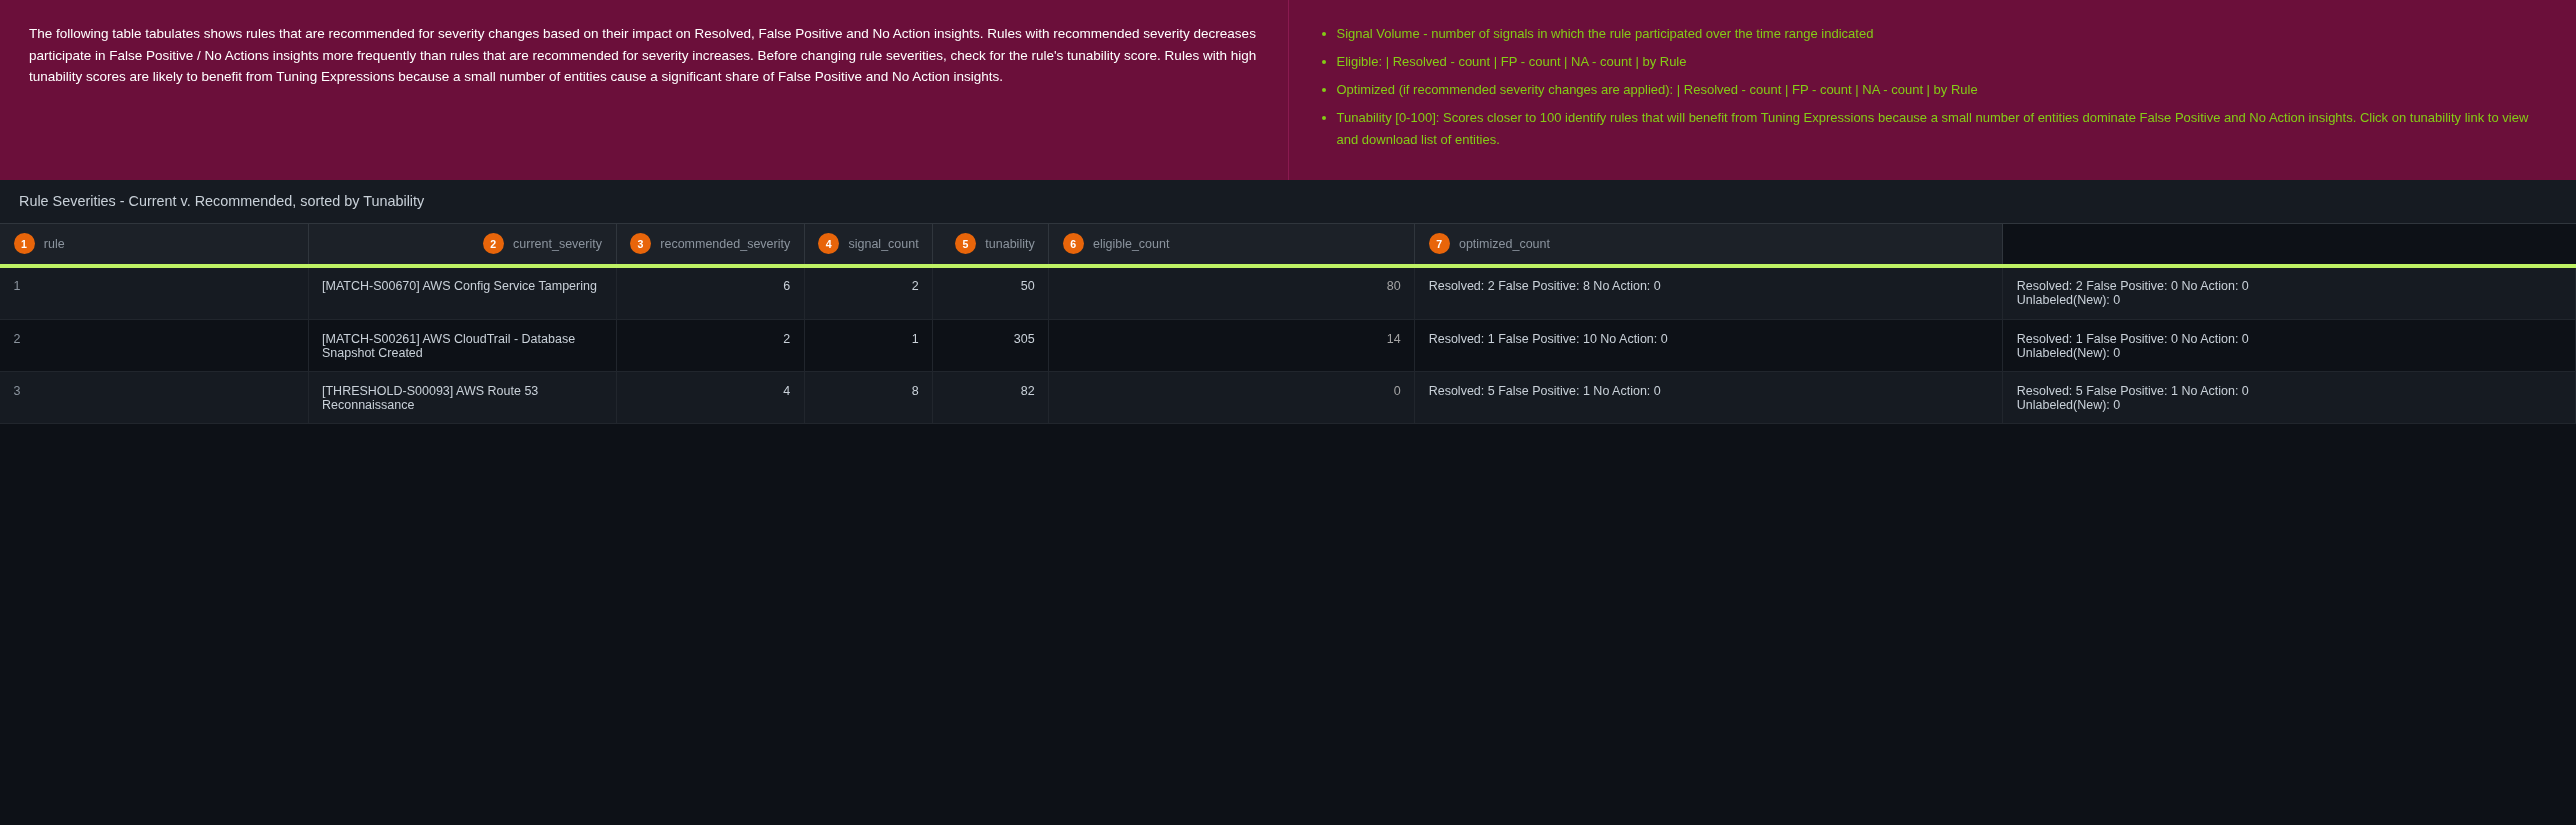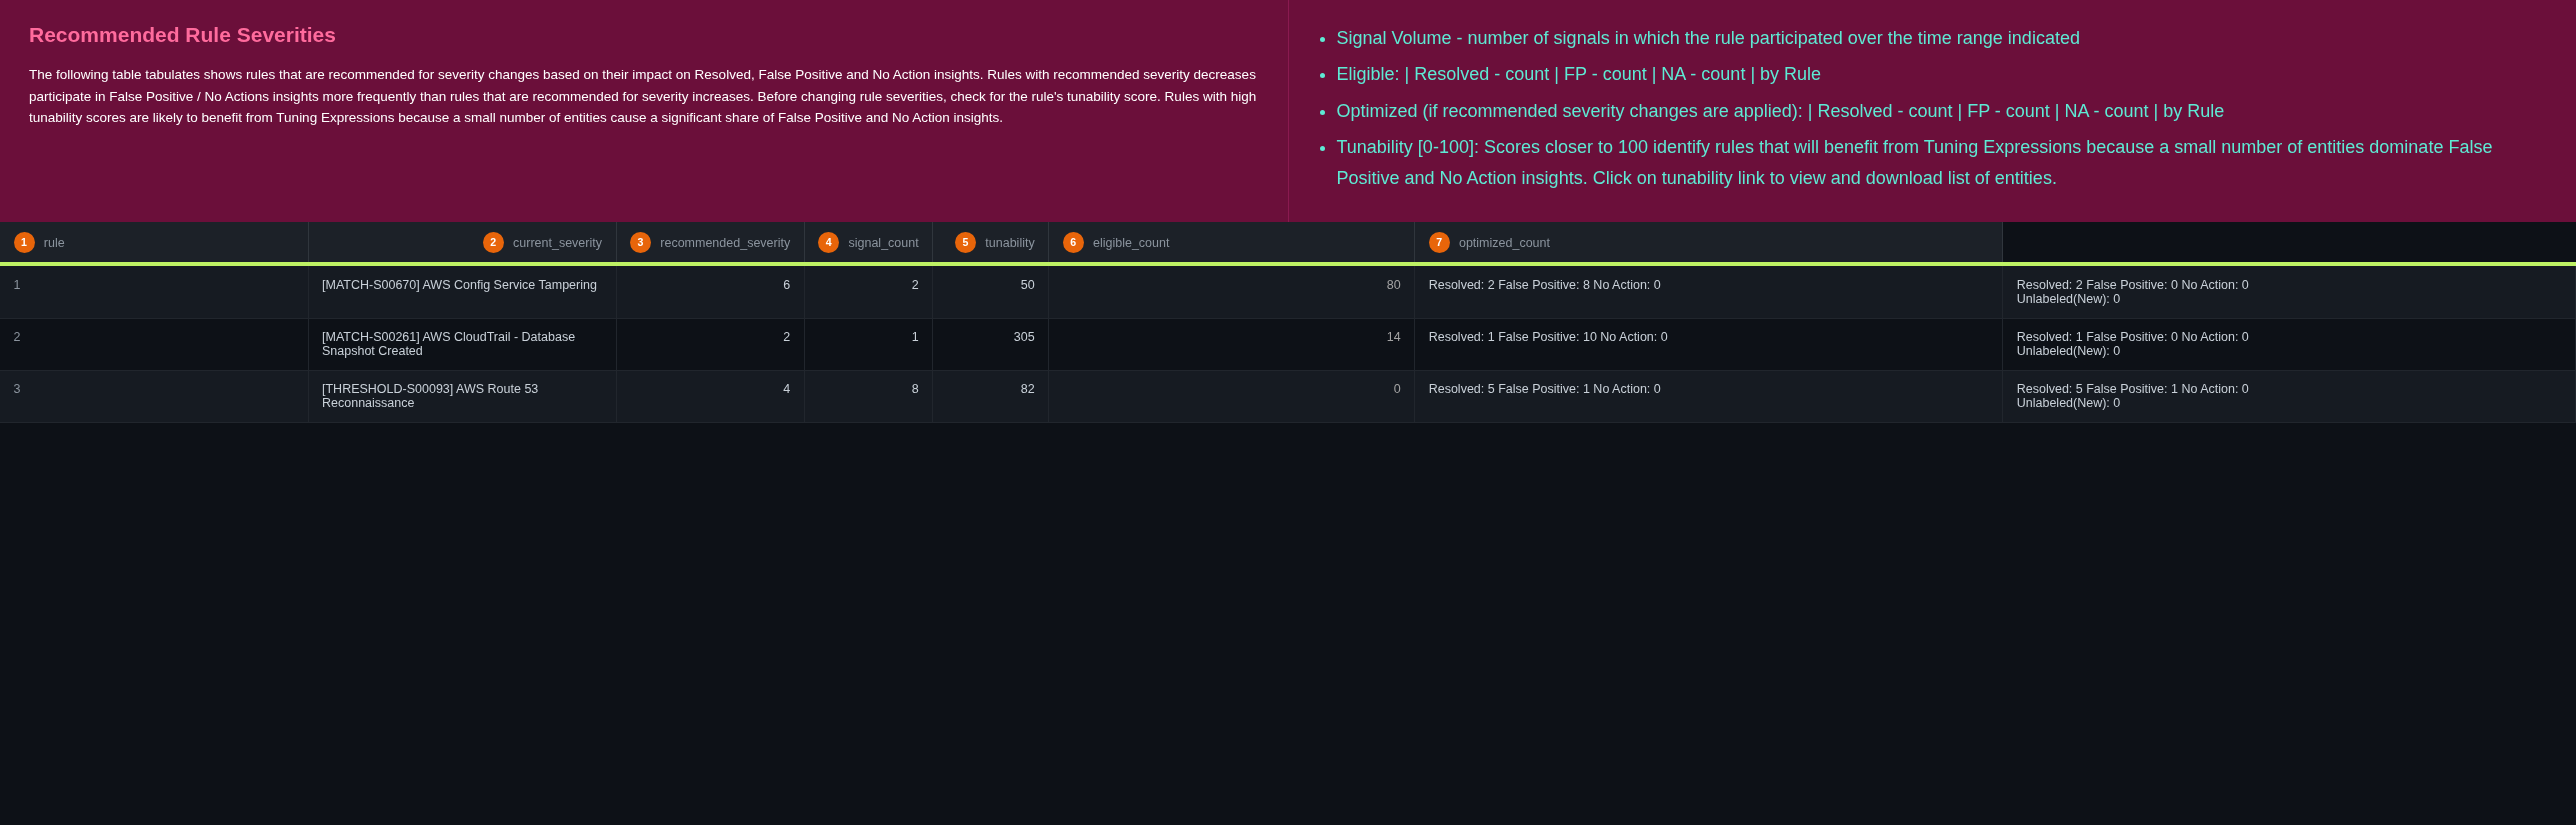--- a/index.html
+++ b/index.html
@@ -38,22 +38,22 @@
     .top-left p {
       color: #ffffff;
       font-size: 13.5px;
       line-height: 1.6;
     }
     .top-right ul {
       list-style: disc;
       padding-left: 19px;
     }
     .top-right ul li {
-      color: #5eead4;
-      font-size: 18px;
+      color: #84cc16;
+      font-size: 13px;
       line-height: 1.7;
       margin-bottom: 5.8px;
     }
     .bottom-section {
       padding: 0;
     }
     .table-title {
       color: #c9d1d9;
       font-size: 14.4px;
       font-weight: 500;
@@ -139,34 +139,34 @@
     .row-num {
       color: #6e7681;
       min-width: 24px;
     }
   </style>
 </head>
 <body>
 
 <div class="top-section">
   <div class="top-left">
-    <h2>Recommended Rule Severities</h2>
     <p>The following table tabulates shows rules that are recommended for severity changes based on their impact on Resolved, False Positive and No Action insights. Rules with recommended severity decreases participate in False Positive / No Actions insights more frequently than rules that are recommended for severity increases. Before changing rule severities, check for the rule's tunability score. Rules with high tunability scores are likely to benefit from Tuning Expressions because a small number of entities cause a significant share of False Positive and No Action insights.</p>
   </div>
   <div class="top-right">
     <ul>
     <li>Signal Volume - number of signals in which the rule participated over the time range indicated</li>
         <li>Eligible: | Resolved - count | FP - count | NA - count | by Rule</li>
         <li>Optimized (if recommended severity changes are applied): | Resolved - count | FP - count | NA - count | by Rule</li>
         <li>Tunability [0-100]: Scores closer to 100 identify rules that will benefit from Tuning Expressions because a small number of entities dominate False Positive and No Action insights. Click on tunability link to view and download list of entities.</li>
       </ul>
   </div>
 </div>
 
 <div class="bottom-section">
+  <div class="table-title">Rule Severities - Current v. Recommended, sorted by Tunability</div>
   <table class="data-table">
     <thead>
       <tr>
         <th class="col-rule">
           <span class="col-num">1</span>
           <span>rule</span>
         </th>
         <th class="col-current">
           <span class="col-num">2</span>
           <span>current_severity</span>

